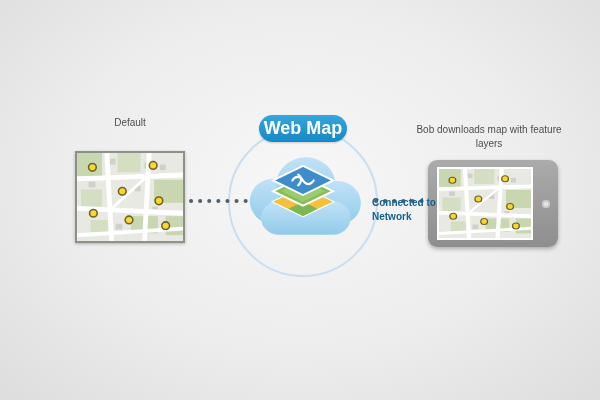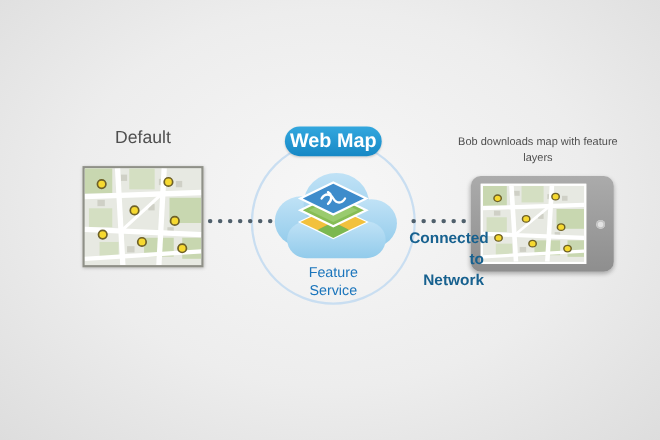--- a/index.html
+++ b/index.html
@@ -2,21 +2,21 @@
 <html><head>
 <meta charset="utf-8">
 <style>
   html,body{margin:0;padding:0;}
   .canvas{
     position:relative;width:600px;height:400px;overflow:hidden;
     background:radial-gradient(ellipse at 50% 45%, #f7f7f7 0%, #ededed 55%, #dddddd 100%);
     font-family:"Liberation Sans",sans-serif;
   }
   .caption{position:absolute;color:#4f4f4f;text-align:center;}
-  .caption-left{left:75px;top:117px;width:110px;font-size:16px;}
+  .caption-left{left:75px;top:117px;width:110px;font-size:10px;}
   .caption-right{left:404px;top:111px;width:170px;font-size:10px;line-height:1.4;margin-top:12px;}
   .map-frame{
     position:absolute;left:75px;top:151px;width:110px;height:92px;
     border:2px solid #8f9088;box-sizing:border-box;background:#e7e9e2;
     box-shadow:0 1px 3px rgba(0,0,0,.25);
   }
   .map-frame svg{display:block;width:100%;height:100%;}
   .overlay{position:absolute;left:0;top:0;width:600px;height:400px;pointer-events:none;}
   .web-map-badge{
     position:absolute;left:259px;top:115px;width:88px;height:27px;z-index:6;
@@ -24,22 +24,22 @@
     color:#ffffff;font-size:18px;font-weight:bold;text-align:center;line-height:27px;
     box-shadow:0 1px 2px rgba(0,0,0,.18);
   }
   .cloud{position:absolute;left:233px;top:152px;width:140px;height:88px;z-index:3;}
   .layers{position:absolute;left:269px;top:164px;width:68px;height:62px;z-index:4;}
   .service-label{
     position:absolute;left:266px;top:240px;width:74px;z-index:5;
     text-align:center;color:#1b75bc;font-size:13px;line-height:1.2;
   }
   .network-label{
-    position:absolute;left:372px;top:207px;width:68px;z-index:5;
-    text-align:right;color:#17618f;font-size:14px;font-weight:bold;line-height:1.35;
+    position:absolute;left:372px;top:196px;width:68px;z-index:5;
+    text-align:left;color:#17618f;font-size:10px;font-weight:bold;line-height:1.35;
   }
   .tablet{
     position:absolute;left:428px;top:160px;width:130px;height:87px;z-index:3;
     background:linear-gradient(180deg,#ababab,#8e8e8e);border-radius:9px;
     box-shadow:0 2px 4px rgba(0,0,0,.28);
   }
   .tablet .screen{
     position:absolute;left:9px;top:7px;width:96px;height:73px;
     background:#e7e9e2;border:2px solid #ffffff;box-sizing:border-box;overflow:hidden;
   }
@@ -139,21 +139,20 @@
     </svg>
   </div>
 
   <div class="web-map-badge">Web Map</div>
   <svg class="cloud" viewBox="0 0 150 100" preserveAspectRatio="none">
     <use href="#cloudart"></use>
   </svg>
   <svg class="layers" viewBox="0 0 70 64">
     <use href="#layersart"></use>
   </svg>
-  <div class="service-label">Feature Service</div>
 
   <div class="network-label">Connected to Network</div>
 
   <div class="caption caption-right">Bob downloads map with feature layers</div>
   <div class="tablet">
     <div class="screen">
       <svg viewBox="0 0 110 92" preserveAspectRatio="none">
         <use href="#mapart"></use>
       </svg>
     </div>

